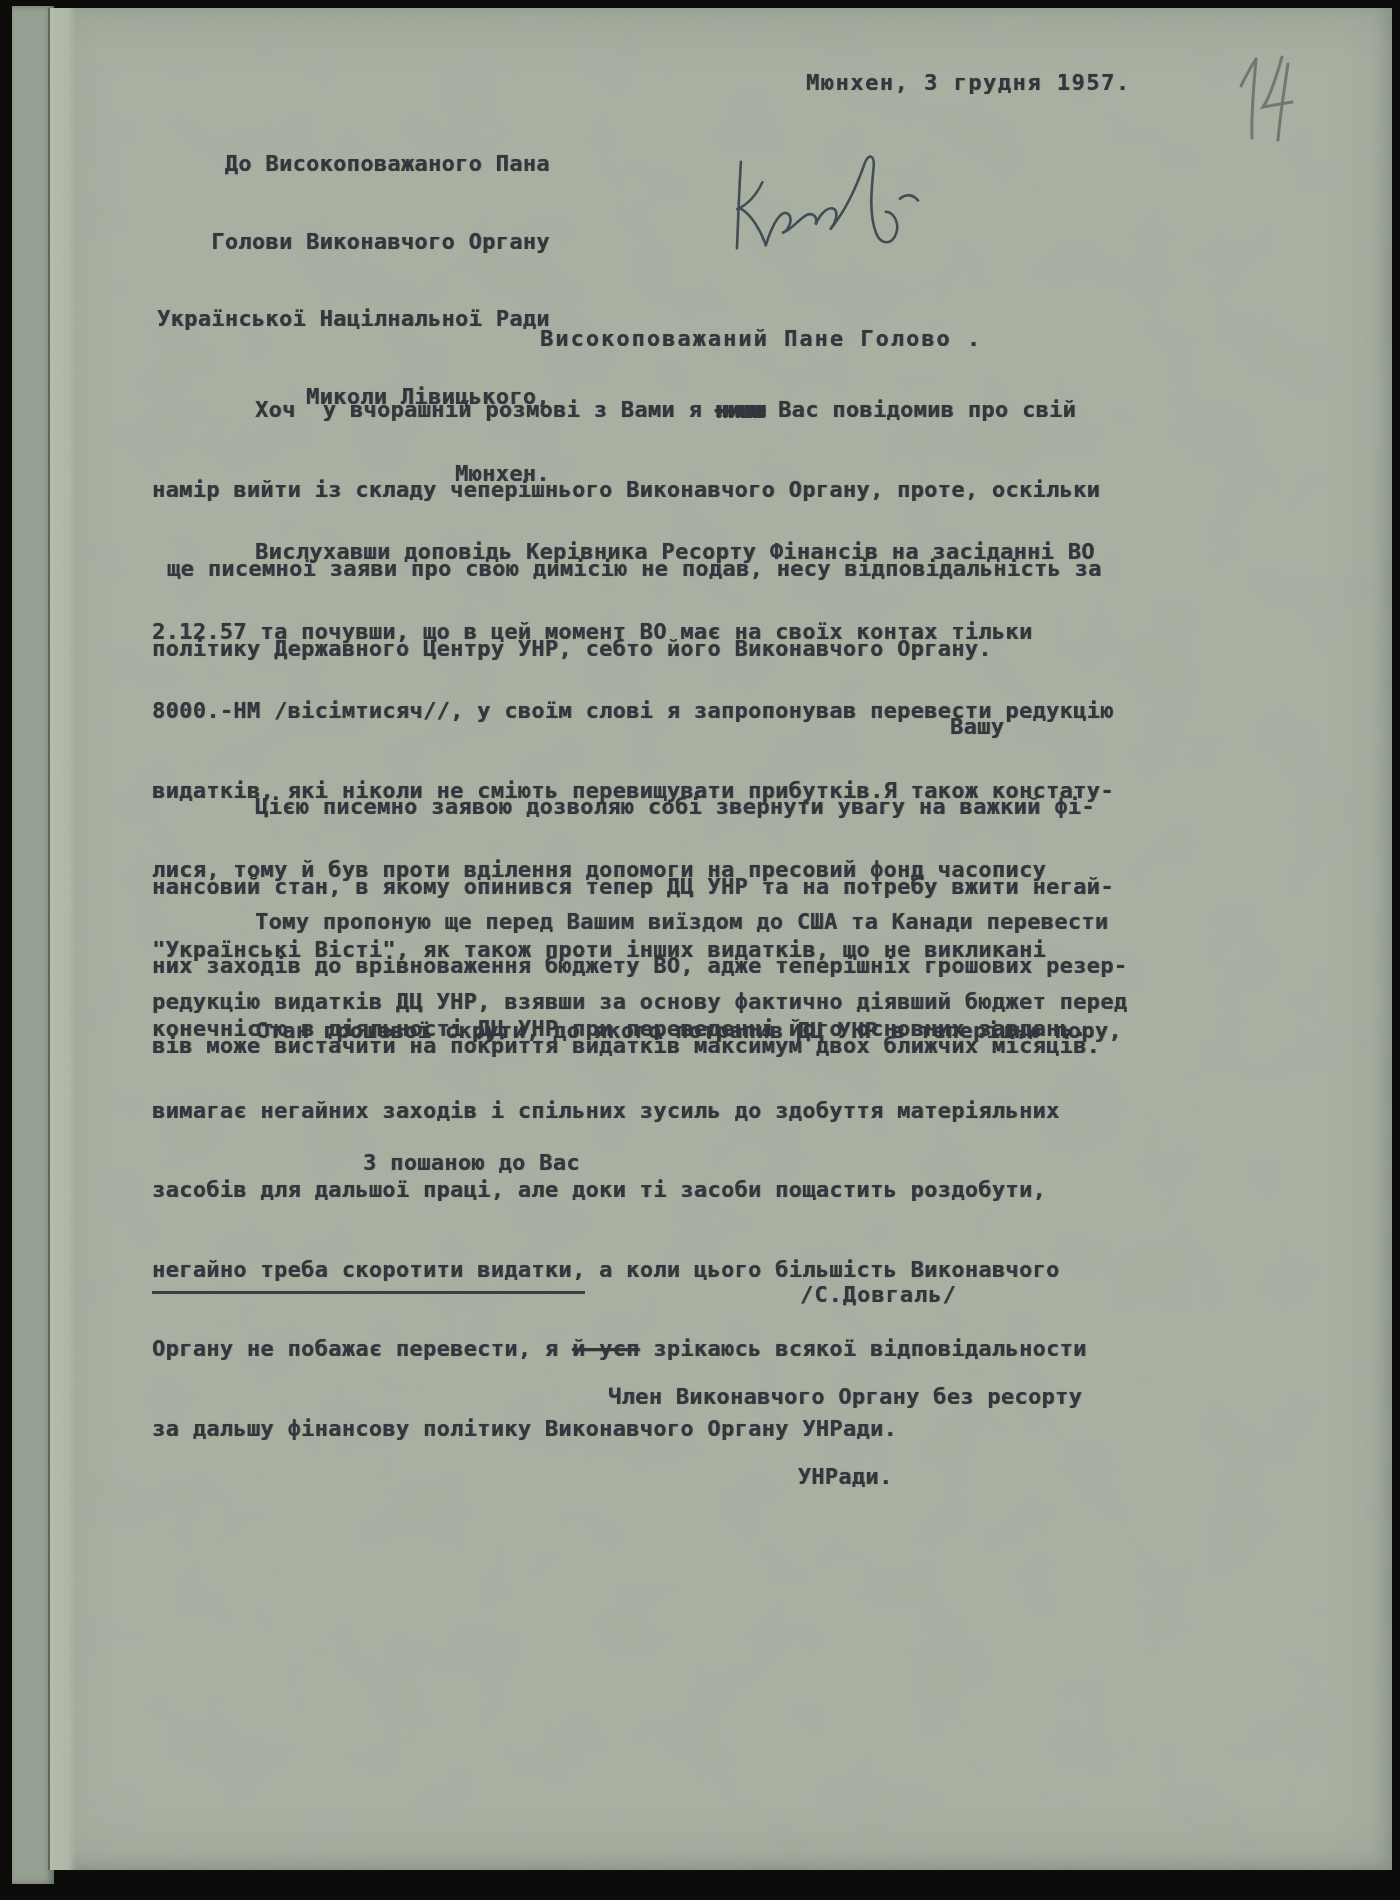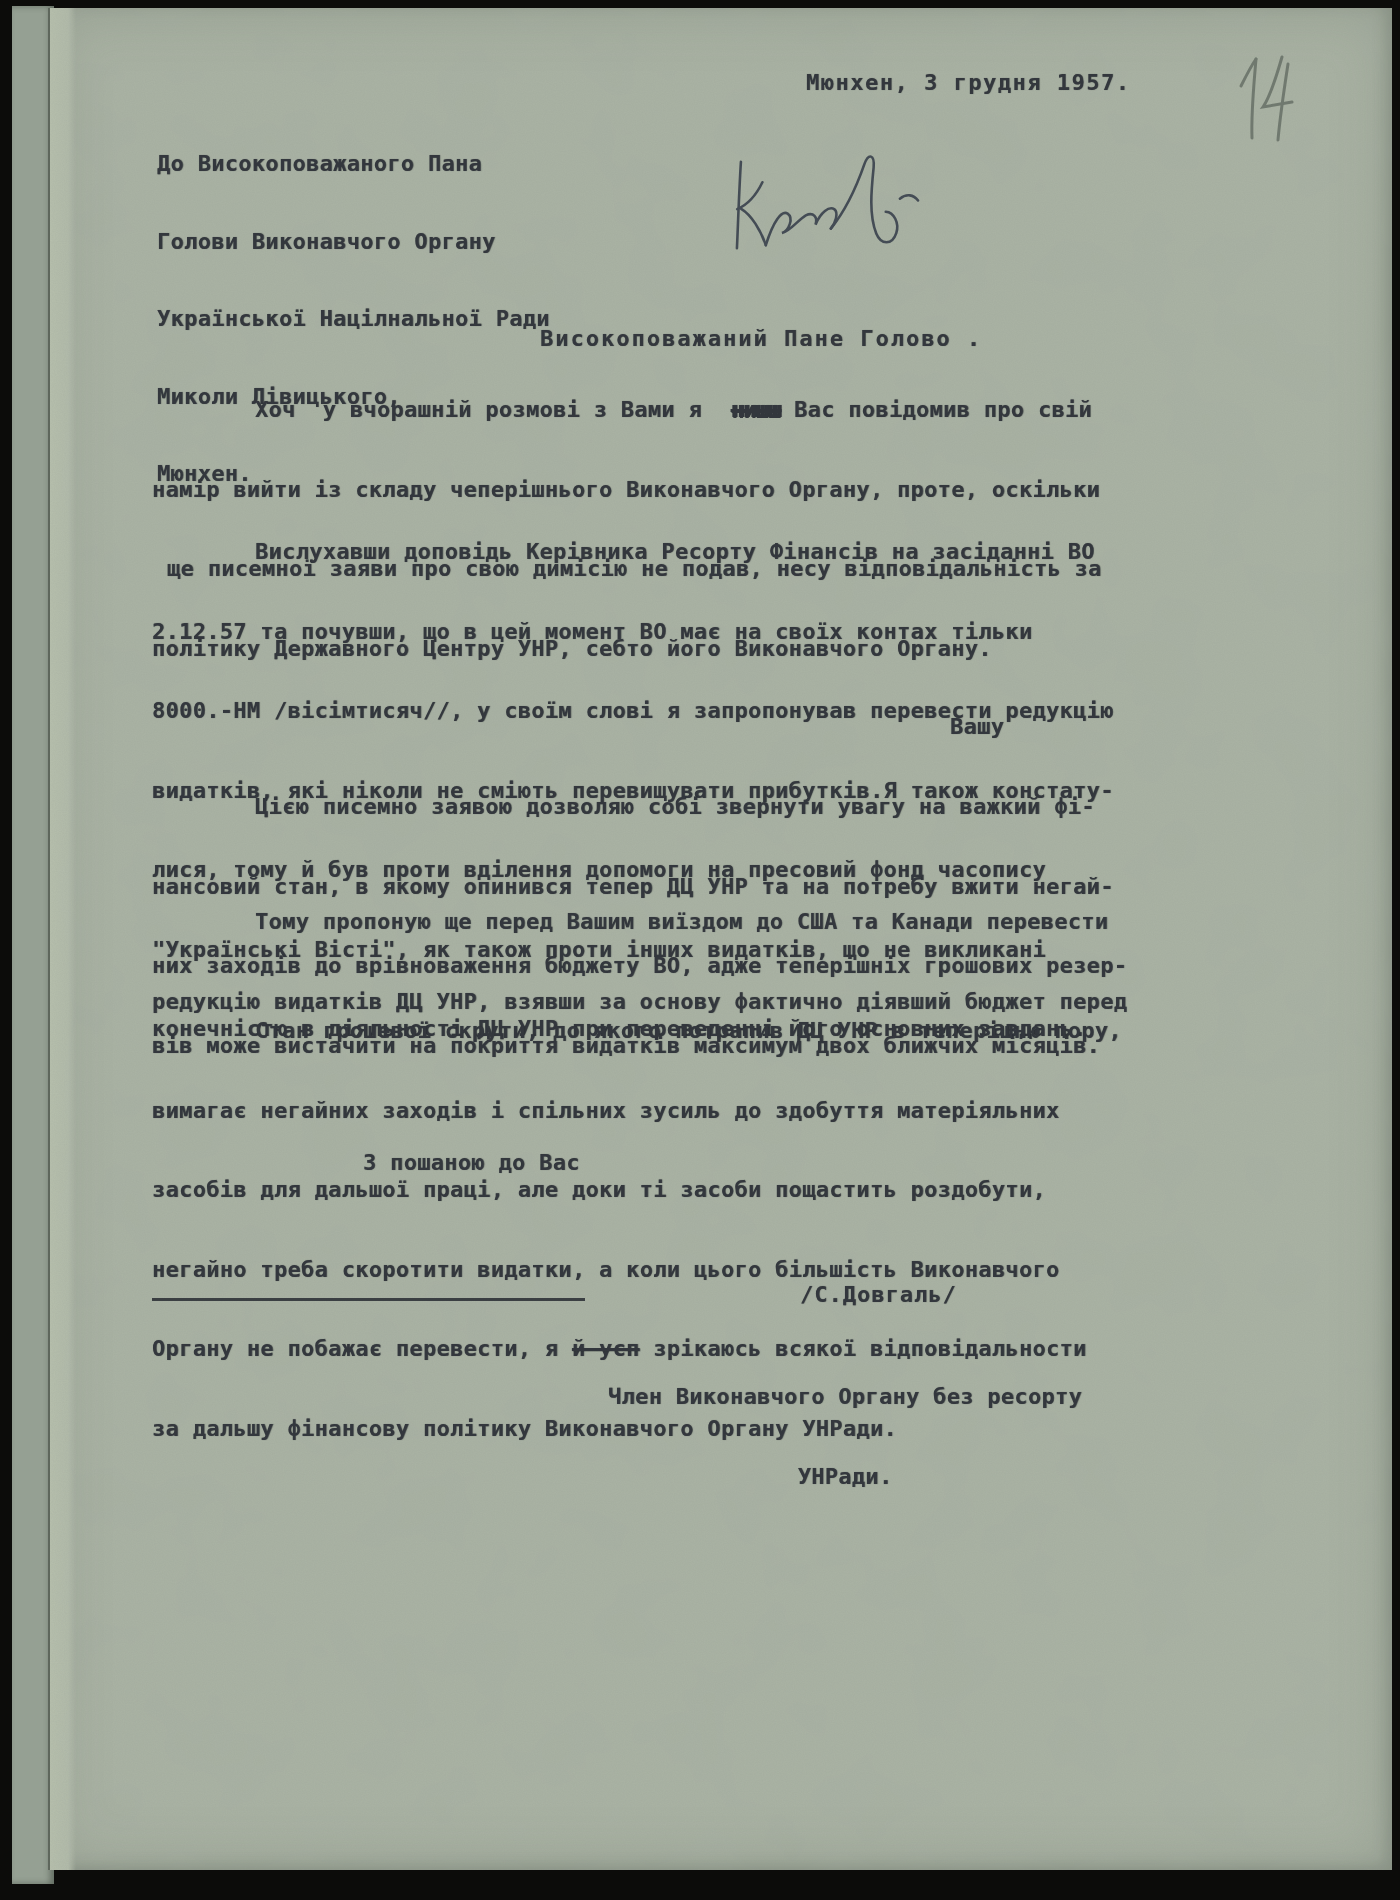--- a/index.html
+++ b/index.html
@@ -34,31 +34,30 @@
     letter-spacing:.3px;
     text-shadow:.6px .4px .8px rgba(40,44,48,.65);
     white-space:pre;
   }
   .line{line-height:29.5px;white-space:pre;}
   .tight{line-height:27.5px;}
   .indent{padding-left:103px;}
   .small-indent{padding-left:15px;}
   .uline{
     border-bottom:3px solid rgba(43,47,52,.88);
-    padding-bottom:16px;
+    padding-bottom:9px;
     text-align:right;
   }
   .xout{
     text-decoration:line-through;
     text-decoration-thickness:3px;
   }
   .blob{
     text-shadow:1px 0 0 currentColor,-1px 0 0 currentColor,0 1px 0 currentColor,.6px .4px .8px rgba(40,44,48,.65);
     letter-spacing:-1px;
-    margin-left:16px;
   }
   .scrawl,.pencil{position:absolute;}
 </style>
 </head>
 <body>
 
 <div class="under-sheet"></div>
 
 <div class="paper">
   <div class="edge-highlight"></div>
@@ -82,21 +81,21 @@
 
   <svg class="pencil" style="left:1175px;top:42px;" width="72" height="96" viewBox="0 0 72 96">
     <g fill="none" stroke="#6b746a" stroke-width="3" stroke-linecap="round" opacity="0.9">
       <path d="M16,36 C21,26 26,16 31,9"></path>
       <path d="M31,9 C29,34 26,62 27,88"></path>
       <path d="M57,7 C51,28 45,47 38,57 L67,52"></path>
       <path d="M63,14 C59,40 55,66 53,90"></path>
     </g>
   </svg>
 
-  <div class="typed" style="left:107px;top:92px;">
+  <div class="typed" style="left:107px;top:92px;text-align:right;">
     <div class="line tight">До Високоповажаного Пана</div>
     <div class="line tight">Голови Виконавчого Органу</div>
     <div class="line tight">Української Націлнальної Ради</div>
     <div class="line tight">Миколи Лівицького,</div>
     <div class="line tight">Мюнхен.</div>
   </div>
 
   <svg class="scrawl" style="left:678px;top:134px;" width="250" height="120" viewBox="0 0 250 120">
     <g fill="none" stroke="#3a424d" stroke-width="2.6" stroke-linecap="round" opacity="0.9" transform="rotate(-4 125 60)">
       <path d="M16,12 C12,42 9,72 6,98"></path>

